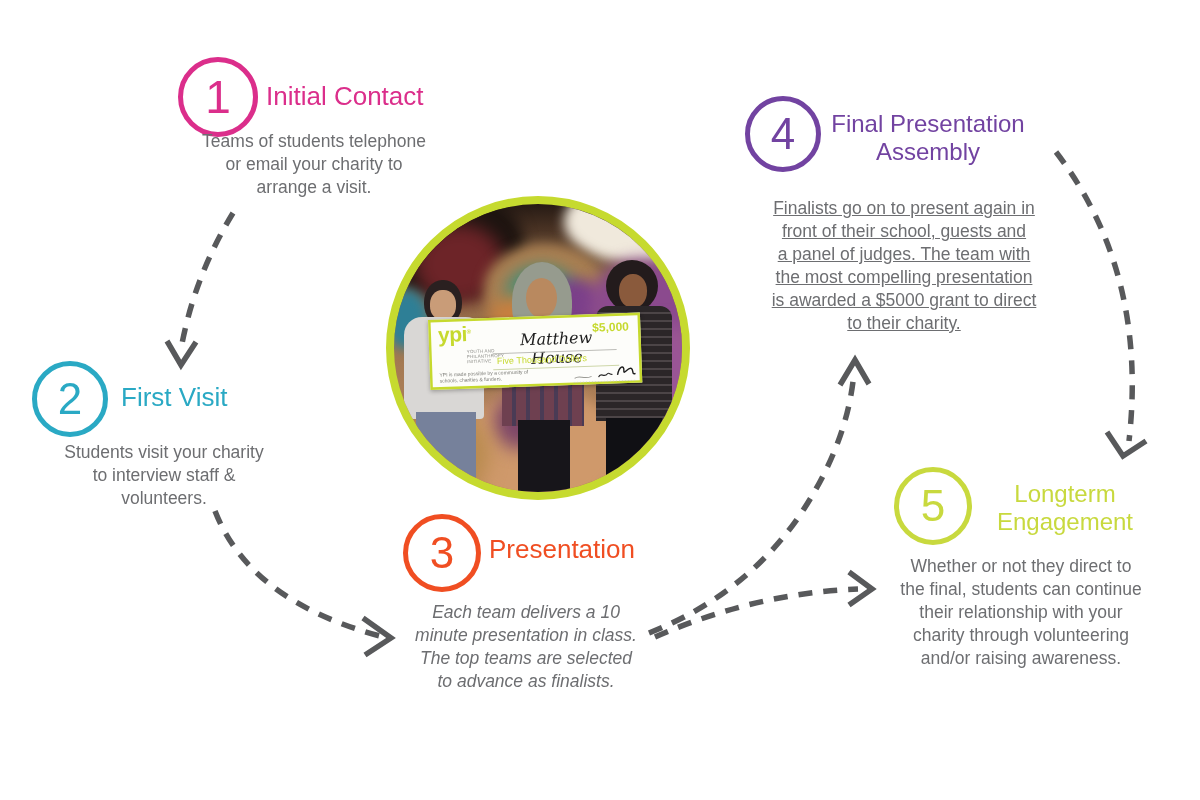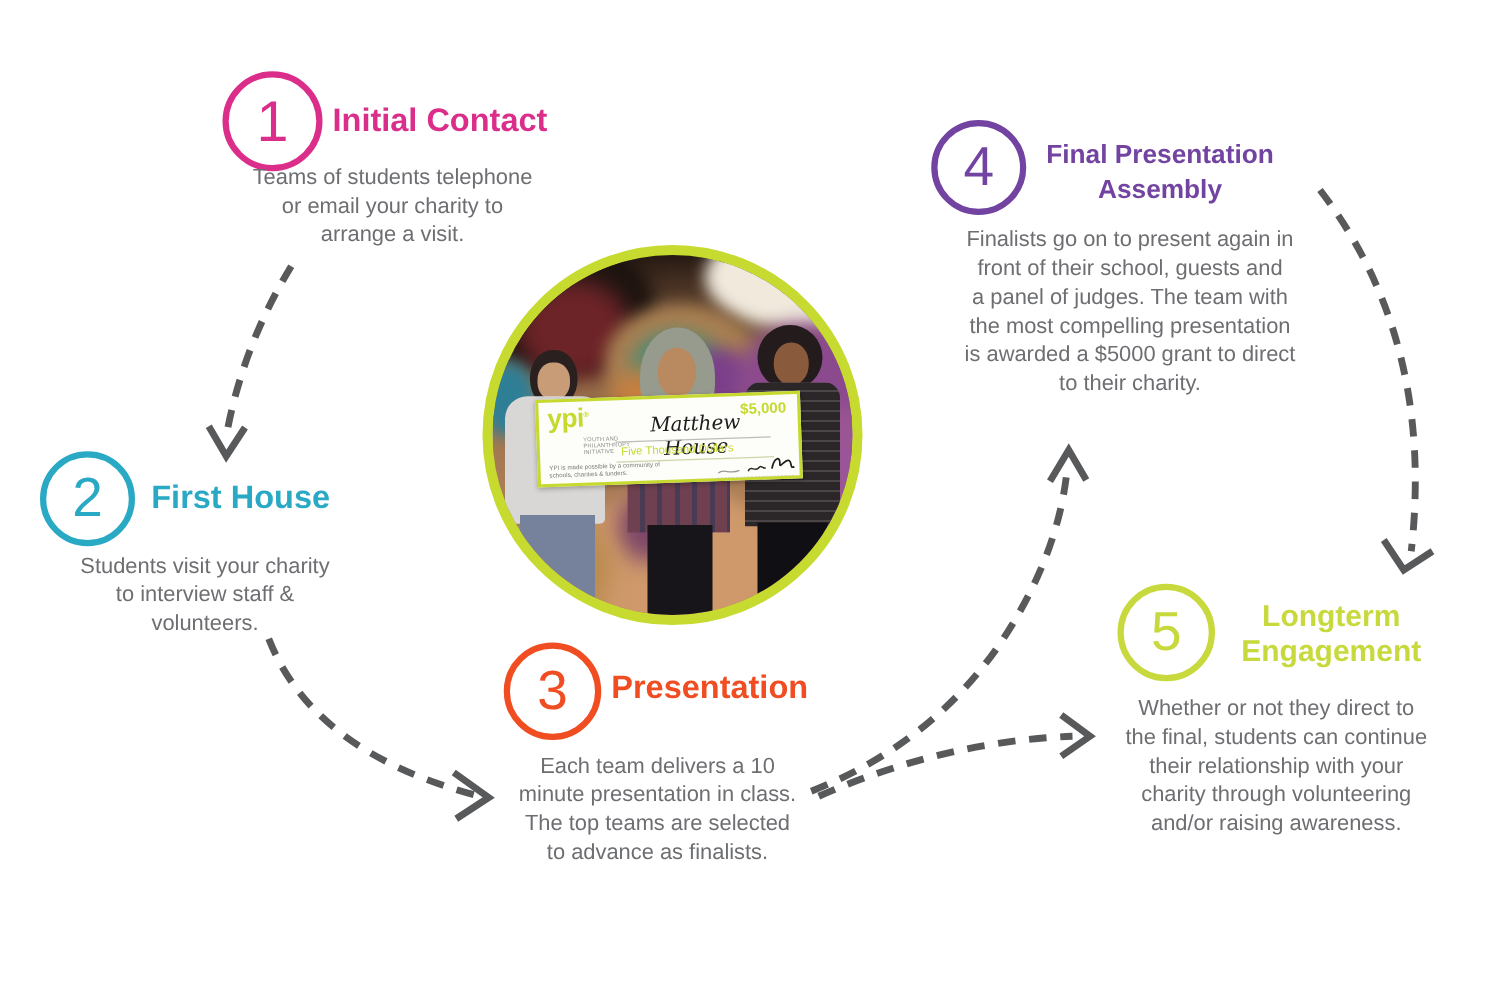--- a/index.html
+++ b/index.html
@@ -11,34 +11,34 @@
   .badge{position:absolute;border-radius:50%;border:5px solid var(--c);
          color:var(--c);display:flex;align-items:center;justify-content:center;
          background:#fff;}
   .b1{left:178px;top:57px;width:70px;height:70px;font-size:46px;}
   .b2{left:32px;top:361px;width:66px;height:66px;font-size:44px;}
   .b3{left:403px;top:514px;width:68px;height:68px;font-size:44px;}
   .b4{left:745px;top:96px;width:66px;height:66px;font-size:44px;}
   .b5{left:894px;top:467px;width:68px;height:68px;font-size:44px;}
 
   
-  .title{position:absolute;color:var(--c);white-space:pre-line;font-weight:700;}
+  .title{position:absolute;color:var(--c);white-space:pre-line;font-weight:400;}
   .t1{left:266px;top:81px;font-size:26px;}
   .t2{left:121px;top:382px;font-size:26px;}
   .t3{left:489px;top:534px;font-size:26px;}
-  .t4{left:826px;top:110px;width:204px;text-align:center;font-size:21px;line-height:28px;}
+  .t4{left:826px;top:110px;width:204px;text-align:center;font-size:24px;line-height:28px;}
   .t5{left:982px;top:480px;width:166px;text-align:center;font-size:24px;line-height:28px;}
 
   
   .body-txt{position:absolute;text-align:center;font-size:17.5px;line-height:23px;
         color:#6D6E71;white-space:pre-line;}
   .d1{left:183px;top:130px;width:262px;}
   .d2{left:39px;top:441px;width:250px;}
-  .d3{left:398px;top:601px;width:256px;}
-  .d4{left:758px;top:180px;width:292px;}
+  .d3{left:398px;top:601px;width:256px;font-style:italic;}
+  .d4{left:758px;top:197px;width:292px;text-decoration:underline;}
   .d5{left:880px;top:555px;width:282px;}
 
   
   .photo{position:absolute;left:386px;top:196px;width:288px;height:288px;
          border:8px solid #C6DA2F;border-radius:50%;overflow:hidden;
          background:linear-gradient(180deg,#261a14 0%,#4a3324 9%,#8a6848 24%,
                     #9c734c 42%,#a87c55 62%,#b08058 100%);}
   .photo .blob{position:absolute;border-radius:50%;}
 
   
@@ -87,21 +87,21 @@
     <span>1</span>
   </div>
 <div class="title t1" style="--c: #DB2E8B;">Initial Contact</div>
 <div class="body-txt d1">Teams of students telephone
 or email your charity to
 arrange a visit.</div>
 
 <div class="badge b2" style="--c: #2AA9C4;">
     <span>2</span>
   </div>
-<div class="title t2" style="--c: #2AA9C4;">First House</div>
+<div class="title t2" style="--c: #2AA9C4;">First Visit</div>
 <div class="body-txt d2">Students visit your charity
 to interview staff &amp;
 volunteers.</div>
 
 <div class="badge b3" style="--c: #F04E22;">
     <span>3</span>
   </div>
 <div class="title t3" style="--c: #F04E22;">Presentation</div>
 <div class="body-txt d3">Each team delivers a 10
 minute presentation in class.

